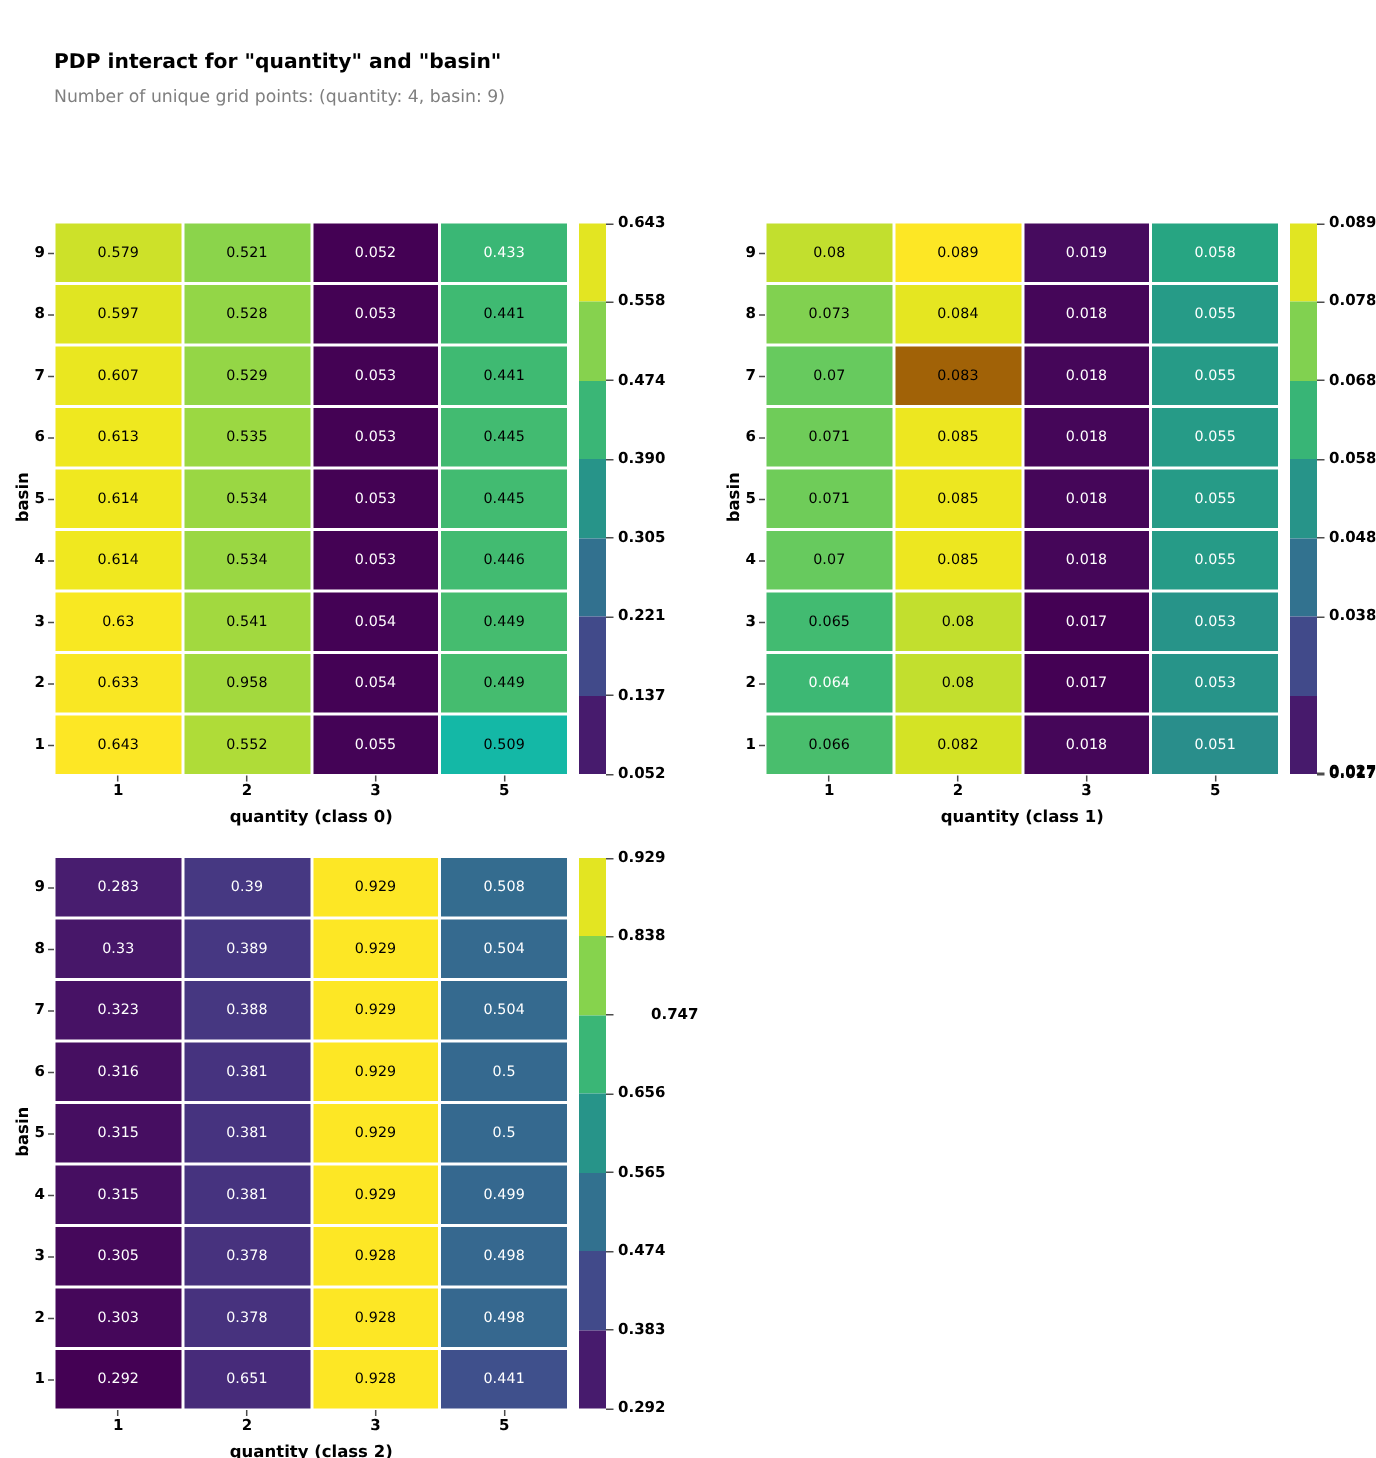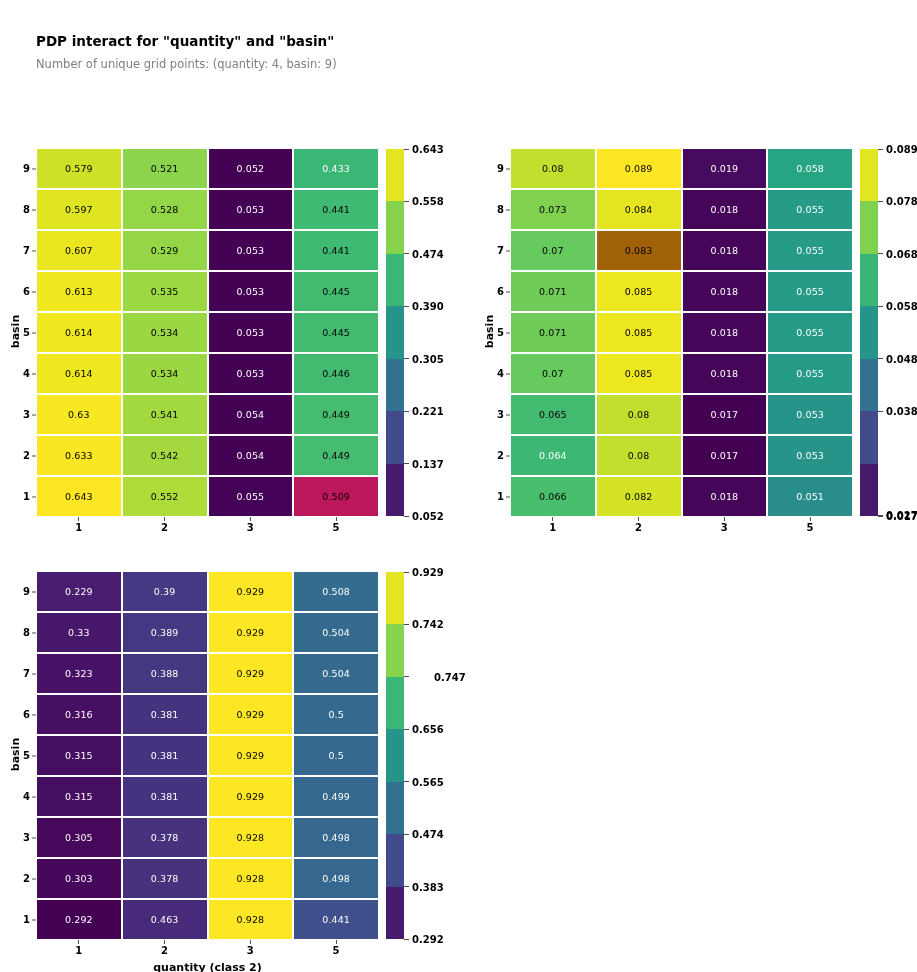--- a/index.html
+++ b/index.html
@@ -227,45 +227,46 @@
         <span class="cell-text" style="color: rgb(255, 255, 255);">0.054</span>
       </div>
       <div class="cell" style="background: rgb(69, 188, 111);">
         <span class="cell-text" style="color: rgb(0, 0, 0);">0.449</span>
       </div>
       <div class="cell" style="background: rgb(249, 231, 35);">
         <span class="cell-text" style="color: rgb(0, 0, 0);">0.633</span>
         <div class="ytick">2</div>
       </div>
       <div class="cell" style="background: rgb(163, 217, 62);">
-        <span class="cell-text" style="color: rgb(0, 0, 0);">0.542</span>
+        <span class="cell-text" style="color: rgb(0, 0, 0);">0.958</span>
       </div>
       <div class="cell" style="background: rgb(68, 2, 85);">
         <span class="cell-text" style="color: rgb(255, 255, 255);">0.054</span>
       </div>
       <div class="cell" style="background: rgb(69, 188, 111);">
         <span class="cell-text" style="color: rgb(0, 0, 0);">0.449</span>
       </div>
       <div class="cell" style="background: rgb(253, 231, 37);">
         <span class="cell-text" style="color: rgb(0, 0, 0);">0.643</span>
         <div class="ytick">1</div>
         <div class="xtick">1</div>
       </div>
       <div class="cell" style="background: rgb(175, 220, 56);">
         <span class="cell-text" style="color: rgb(0, 0, 0);">0.552</span>
         <div class="xtick">2</div>
       </div>
       <div class="cell" style="background: rgb(68, 3, 86);">
         <span class="cell-text" style="color: rgb(255, 255, 255);">0.055</span>
         <div class="xtick">3</div>
       </div>
-      <div class="cell" style="background: #be185d; justify-content: center;">
+      <div class="cell" style="background: #14b8a6; justify-content: center;">
         <span class="cell-text" style="color: rgb(0, 0, 0);">0.509</span>
         <div class="xtick">5</div>
       </div>
+      <div class="xlabel">quantity (class 0)</div>
     </div>
     <div class="cbar" style="left: 349px; top: 0px; height: 367px; width: 18px;">
       <div class="cbar-seg" style="background: rgb(227, 229, 34);"></div>
       <div class="cbar-seg" style="background: rgb(134, 210, 78);"></div>
       <div class="cbar-seg" style="background: rgb(58, 182, 118);"></div>
       <div class="cbar-seg" style="background: rgb(39, 148, 137);"></div>
       <div class="cbar-seg" style="background: rgb(50, 113, 143);"></div>
       <div class="cbar-seg" style="background: rgb(65, 74, 138);"></div>
       <div class="cbar-seg" style="background: rgb(71, 27, 109);"></div>
       <div class="cbar-tick" style="top: 0px;">0.643</div>
@@ -395,20 +396,21 @@
         <div class="xtick">2</div>
       </div>
       <div class="cell" style="background: rgb(69, 6, 89);">
         <span class="cell-text" style="color: rgb(255, 255, 255);">0.018</span>
         <div class="xtick">3</div>
       </div>
       <div class="cell" style="background: rgb(41, 142, 139);">
         <span class="cell-text" style="color: rgb(255, 255, 255);">0.051</span>
         <div class="xtick">5</div>
       </div>
+      <div class="xlabel">quantity (class 1)</div>
     </div>
     <div class="cbar" style="left: 349px; top: 0px; height: 367px; width: 18px;">
       <div class="cbar-seg" style="background: rgb(225, 229, 34);"></div>
       <div class="cbar-seg" style="background: rgb(129, 209, 80);"></div>
       <div class="cbar-seg" style="background: rgb(56, 181, 118);"></div>
       <div class="cbar-seg" style="background: rgb(39, 148, 137);"></div>
       <div class="cbar-seg" style="background: rgb(50, 114, 143);"></div>
       <div class="cbar-seg" style="background: rgb(65, 74, 138);"></div>
       <div class="cbar-seg" style="background: rgb(71, 26, 108);"></div>
       <div class="cbar-tick" style="top: 0px;">0.089</div>
@@ -418,21 +420,21 @@
       <div class="cbar-tick" style="top: 209.714px;">0.048</div>
       <div class="cbar-tick" style="top: 262.143px;">0.038</div>
       <div class="cbar-tick" style="top: 328px; margin-top: 38px;">0.027</div>
       <div class="cbar-tick" style="top: 367px;">0.017</div>
     </div>
   </div>
 <div class="panel" style="left:37px; top:572px; width:341px; height:367px;">
     <div class="ylabel" style="left: -52px; top: 175.5px; width: 60px; text-align: center;">basin</div>
     <div class="plot-area" style="left: 0px; top: 0px; width: 341px; height: 367px; grid-template-columns: repeat(4, 1fr); grid-template-rows: repeat(9, 1fr);">
       <div class="cell" style="background: rgb(72, 29, 111);">
-        <span class="cell-text" style="color: rgb(255, 255, 255);">0.229</span>
+        <span class="cell-text" style="color: rgb(255, 255, 255);">0.283</span>
         <div class="ytick">9</div>
       </div>
       <div class="cell" style="background: rgb(70, 56, 130);">
         <span class="cell-text" style="color: rgb(255, 255, 255);">0.39</span>
       </div>
       <div class="cell" style="background: rgb(253, 231, 37);">
         <span class="cell-text" style="color: rgb(0, 0, 0);">0.929</span>
       </div>
       <div class="cell" style="background: rgb(52, 108, 143);">
         <span class="cell-text" style="color: rgb(255, 255, 255);">0.508</span>
@@ -527,21 +529,21 @@
       </div>
       <div class="cell" style="background: rgb(54, 104, 143);">
         <span class="cell-text" style="color: rgb(255, 255, 255);">0.498</span>
       </div>
       <div class="cell" style="background: rgb(68, 1, 84);">
         <span class="cell-text" style="color: rgb(255, 255, 255);">0.292</span>
         <div class="ytick">1</div>
         <div class="xtick">1</div>
       </div>
       <div class="cell" style="background: rgb(71, 43, 122);">
-        <span class="cell-text" style="color: rgb(255, 255, 255);">0.463</span>
+        <span class="cell-text" style="color: rgb(255, 255, 255);">0.651</span>
         <div class="xtick">2</div>
       </div>
       <div class="cell" style="background: rgb(253, 231, 37);">
         <span class="cell-text" style="color: rgb(0, 0, 0);">0.928</span>
         <div class="xtick">3</div>
       </div>
       <div class="cell" style="background: rgb(63, 80, 140);">
         <span class="cell-text" style="color: rgb(255, 255, 255);">0.441</span>
         <div class="xtick">5</div>
       </div>
@@ -549,21 +551,21 @@
     </div>
     <div class="cbar" style="left: 349px; top: 0px; height: 367px; width: 18px;">
       <div class="cbar-seg" style="background: rgb(227, 229, 34);"></div>
       <div class="cbar-seg" style="background: rgb(134, 211, 77);"></div>
       <div class="cbar-seg" style="background: rgb(58, 182, 118);"></div>
       <div class="cbar-seg" style="background: rgb(39, 148, 137);"></div>
       <div class="cbar-seg" style="background: rgb(50, 113, 143);"></div>
       <div class="cbar-seg" style="background: rgb(65, 74, 138);"></div>
       <div class="cbar-seg" style="background: rgb(71, 27, 109);"></div>
       <div class="cbar-tick" style="top: 0px;">0.929</div>
-      <div class="cbar-tick" style="top: 52.4286px;">0.742</div>
+      <div class="cbar-tick" style="top: 52.4286px;">0.838</div>
       <div class="cbar-tick" style="top: 104.857px; padding-left: 30px;">0.747</div>
       <div class="cbar-tick" style="top: 157.286px;">0.656</div>
       <div class="cbar-tick" style="top: 209.714px;">0.565</div>
       <div class="cbar-tick" style="top: 262.143px;">0.474</div>
       <div class="cbar-tick" style="top: 314.571px;">0.383</div>
       <div class="cbar-tick" style="top: 367px;">0.292</div>
     </div>
   </div>
 
 </body></html>

